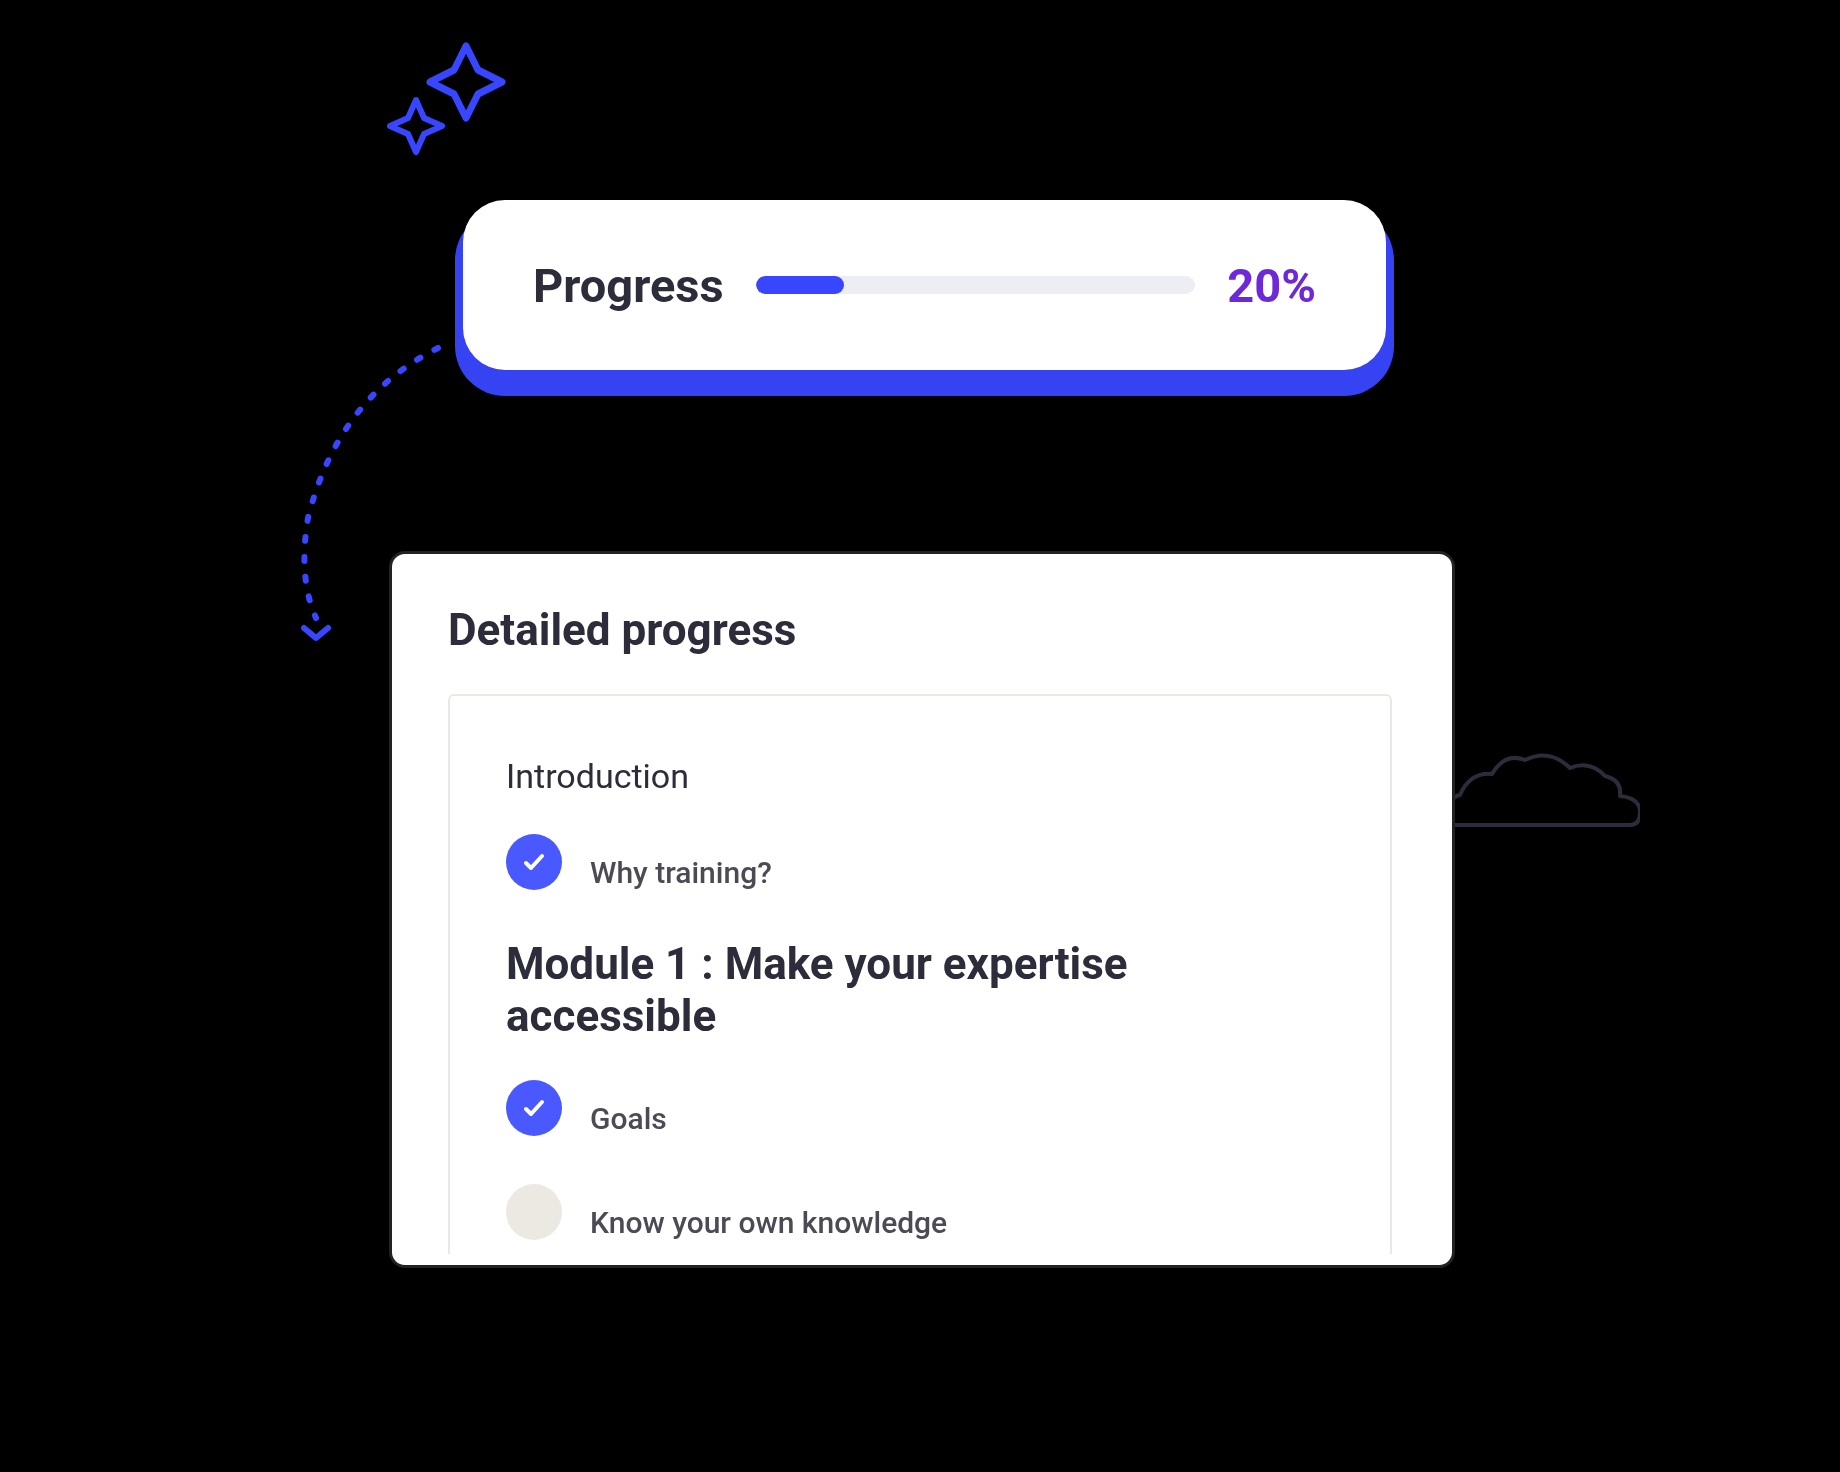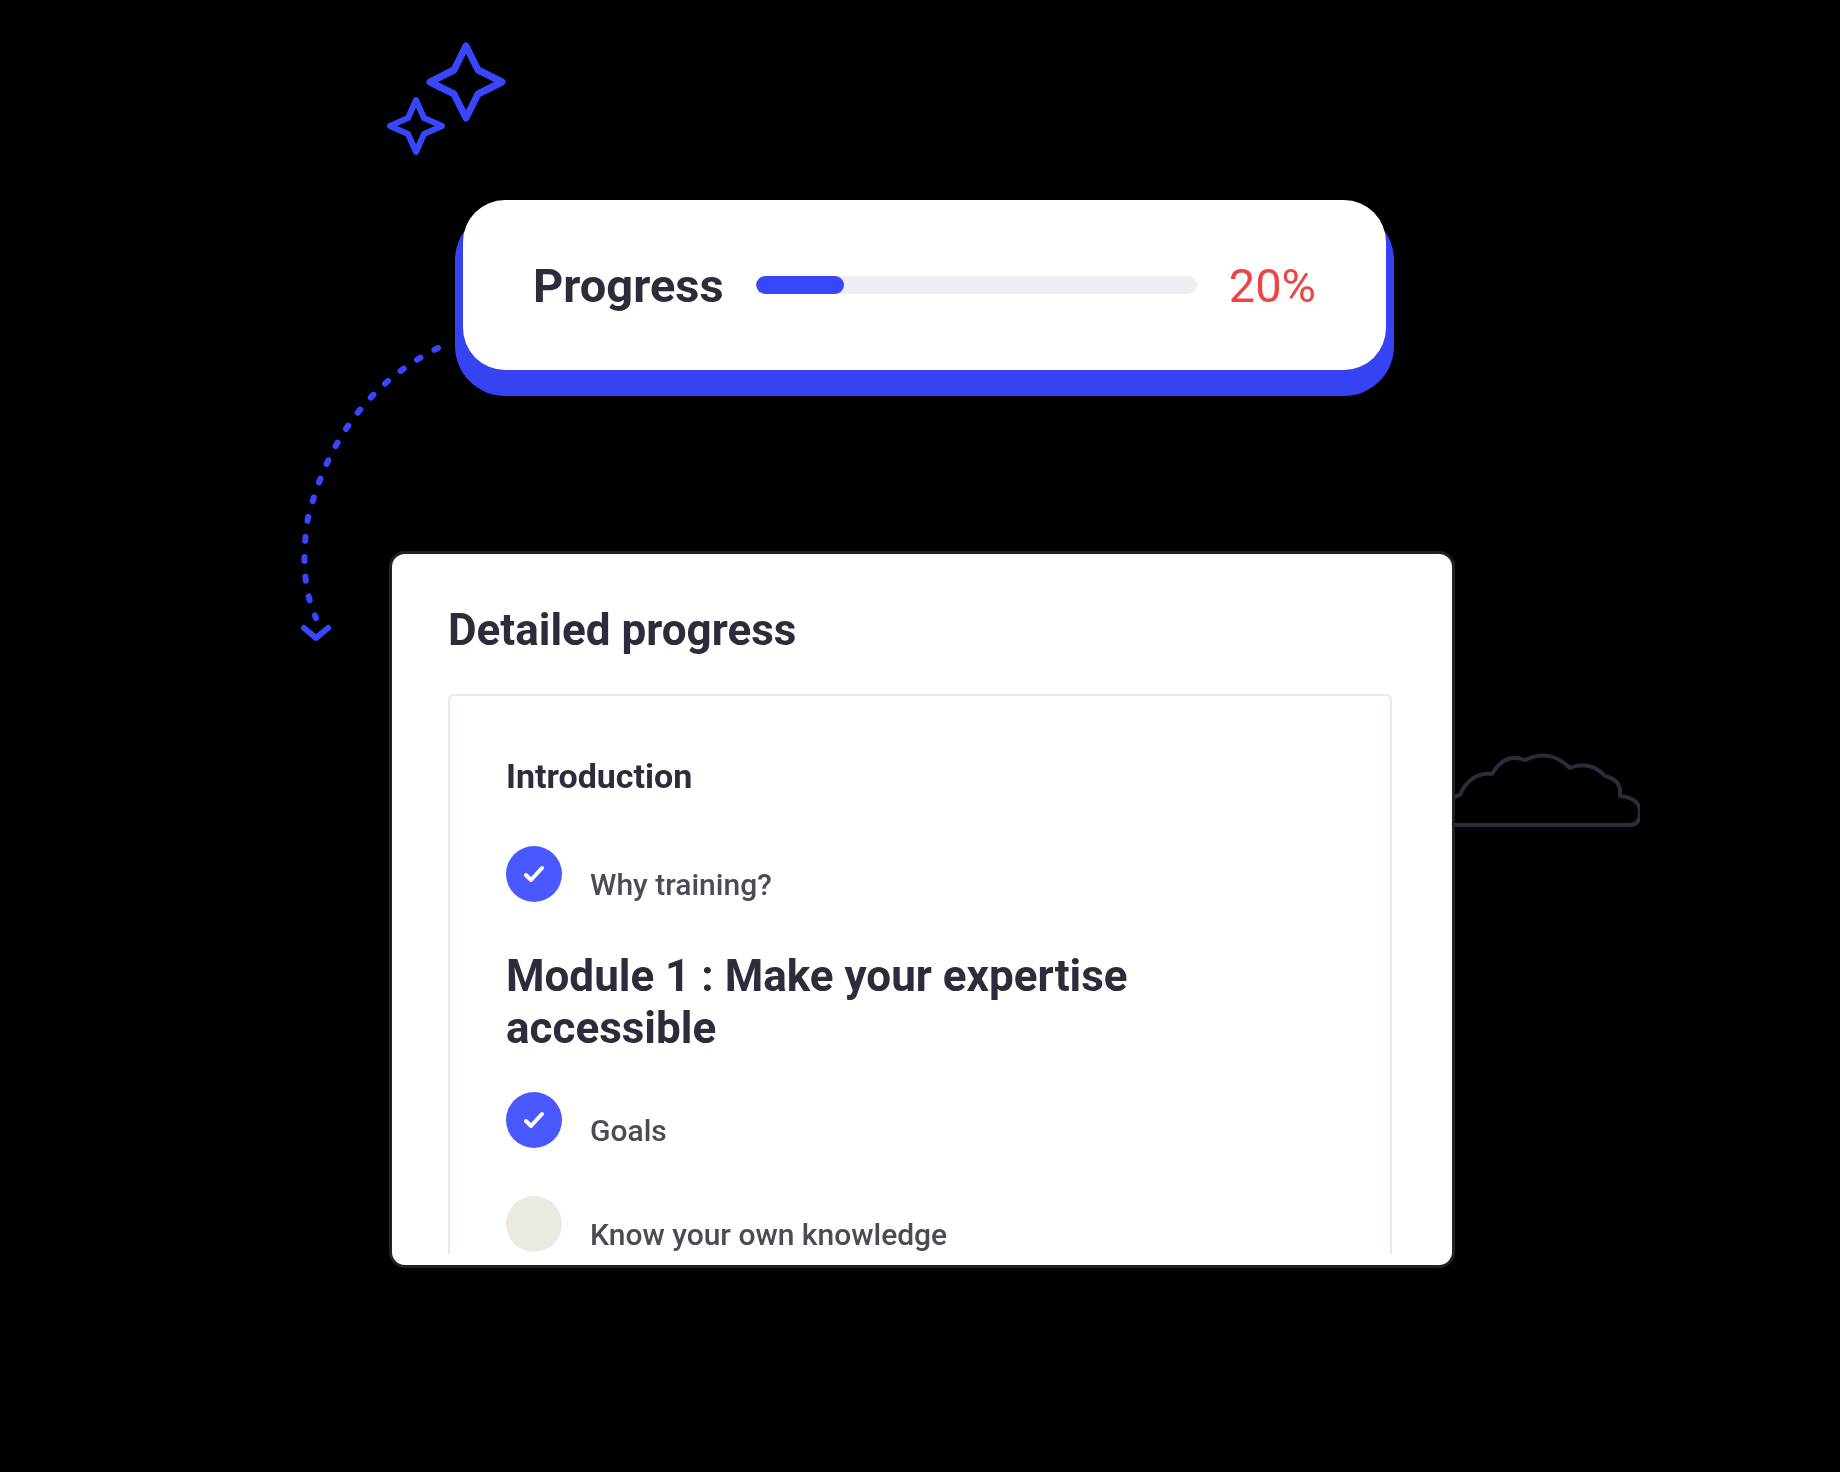--- a/index.html
+++ b/index.html
@@ -52,22 +52,22 @@
       overflow: hidden;
       position: relative;
     }
     .progress-bar-fill {
       height: 100%;
       background: #3847ff;
       border-radius: 12px;
     }
     .progress-percent {
       font-size: 47px;
-      font-weight: 400;
-      color: #ef4444;
+      font-weight: 700;
+      color: #6d28d9;
     }
     .detail-card {
       position: absolute;
       top: 551px;
       left: 389px;
       width: 1066px;
       height: 717px;
       background: #fff;
       border-radius: 16px;
       border: 3px solid #222;
@@ -82,23 +82,23 @@
     .detail-inner {
       border: 2px solid #ece9e3;
       border-bottom: none;
       border-radius: 6px 6px 0 0;
       padding: 60px 56px 0 56px;
       height: 560px;
       overflow: hidden;
     }
     .section-title {
       font-size: 34px;
-      font-weight: 700;
+      font-weight: 400;
       color: #2c2c3a;
-      margin-bottom: 50px;
+      margin-bottom: 38px;
     }
     .item-row {
       display: flex;
       align-items: flex-end;
       gap: 28px;
       margin-bottom: 48px;
     }
     .item-check {
       width: 56px;
       height: 56px;

